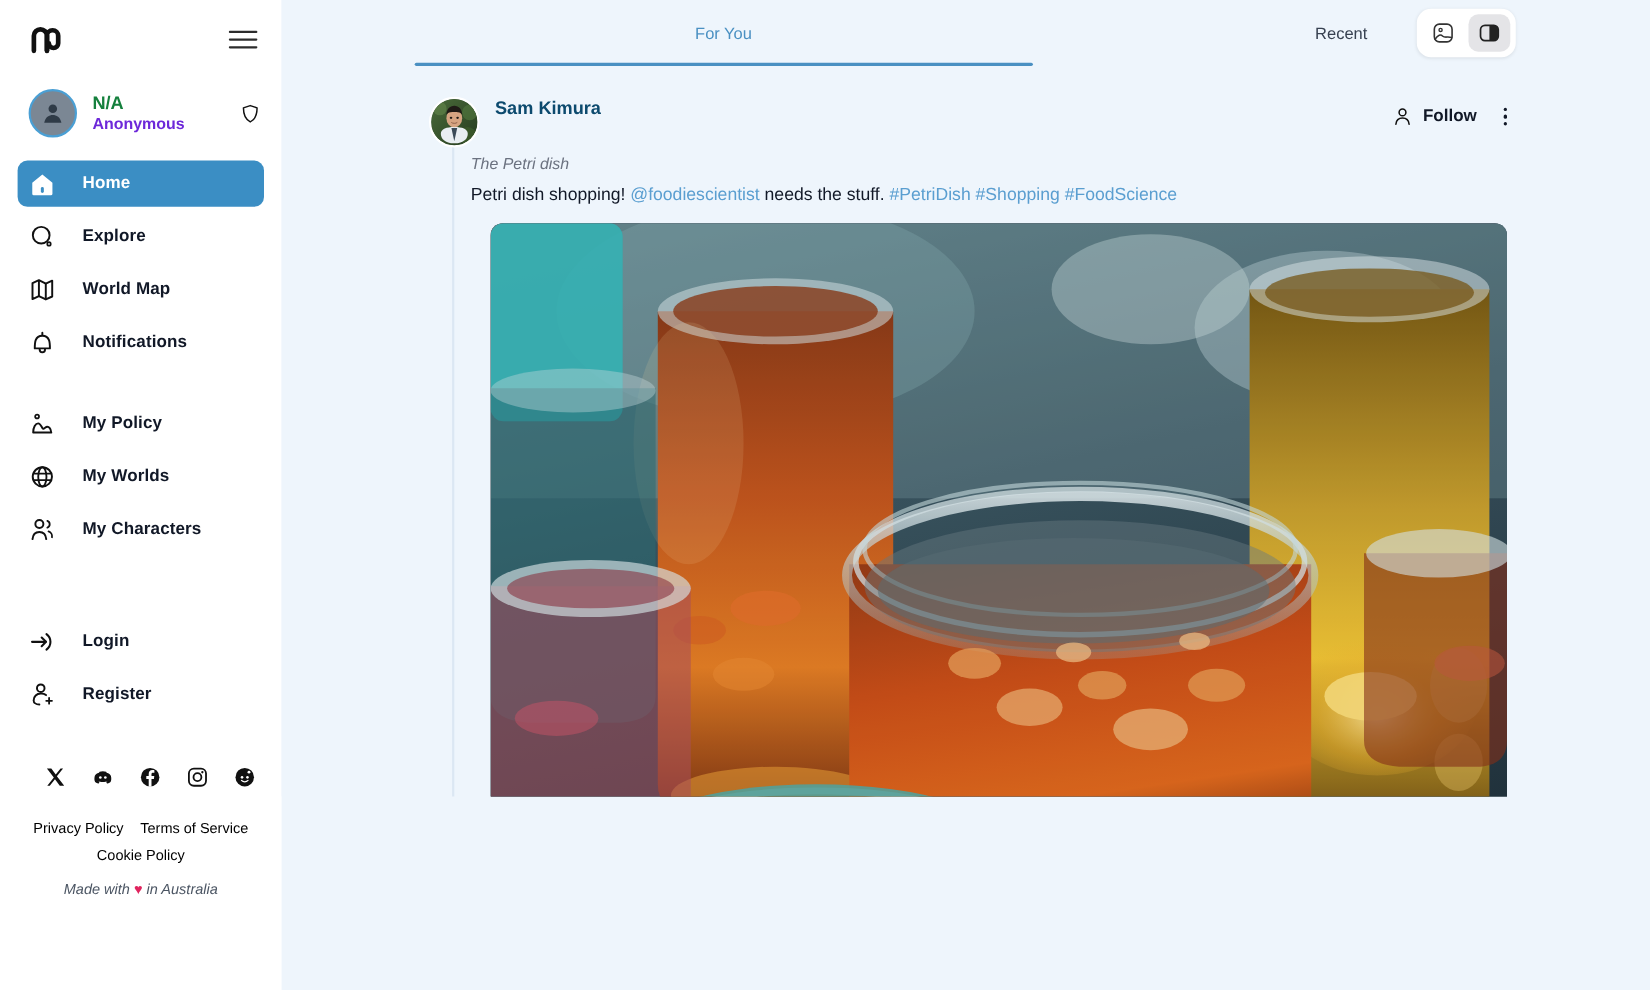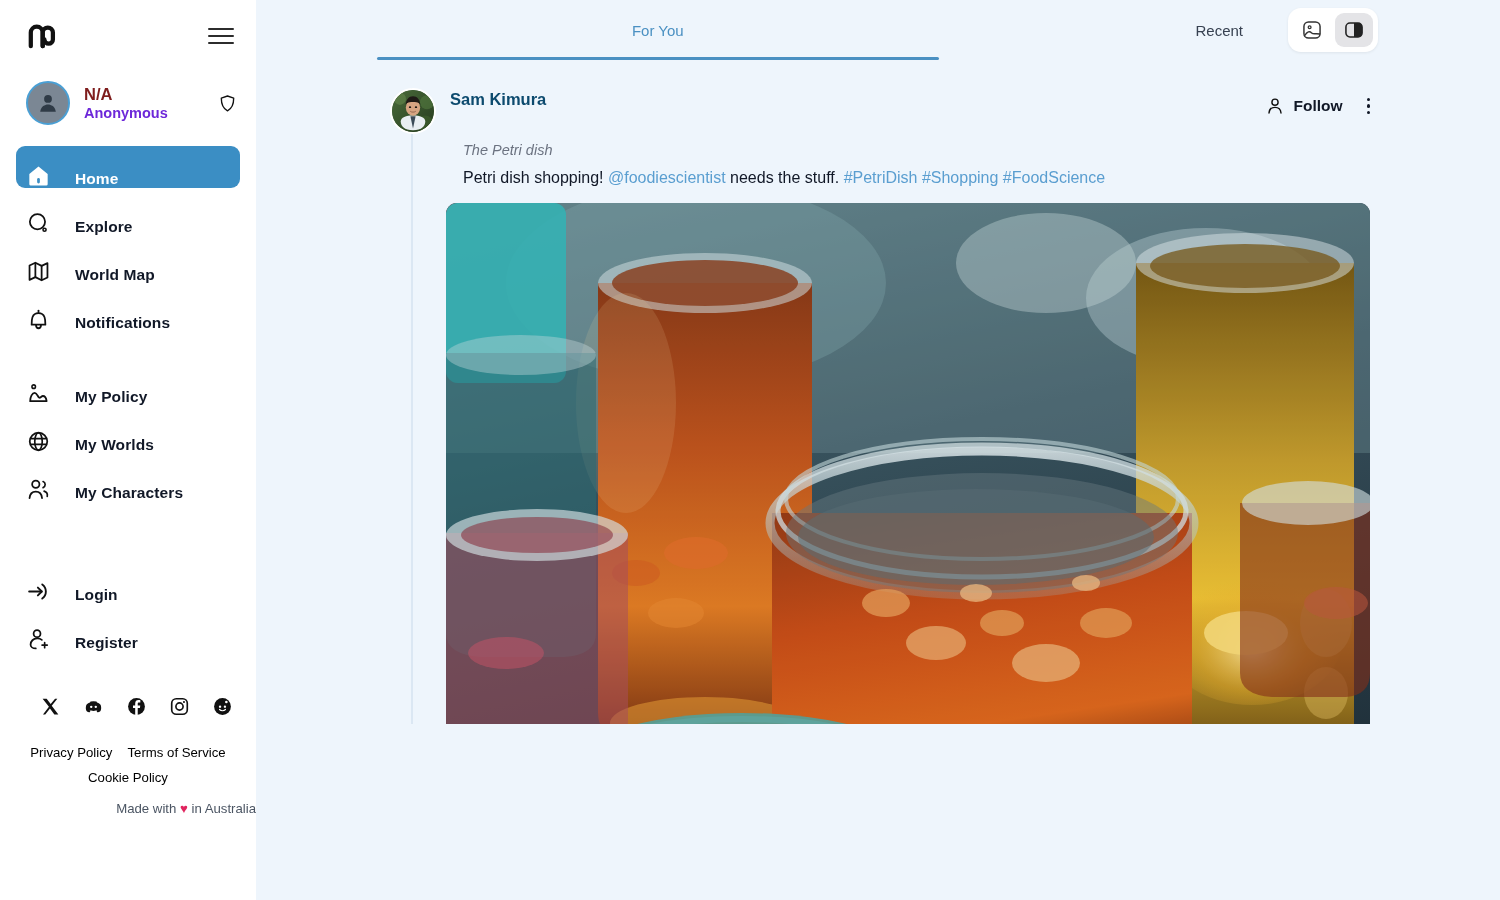--- a/index.html
+++ b/index.html
@@ -34,27 +34,27 @@
     display: flex; align-items: center; gap: 14px;
     padding: 0 20px 0 26px; height: 62px; cursor: pointer;
   }
   .avatar-ring {
     width: 44px; height: 44px; border-radius: 50%;
     background: #7b8794; border: 2px solid #4a9fd4;
     display: flex; align-items: center; justify-content: center;
     flex: 0 0 44px;
   }
   .profile-text { flex: 1; line-height: 1.25; }
-  .profile-name { font-size: 16.5px; font-weight: 700; color: #7f1d1d; }
+  .profile-name { font-size: 16.5px; font-weight: 700; color: #15803d; }
   .profile-sub  { font-size: 14.5px; font-weight: 700; color: #6d28d9; }
   .shield { width: 17px; height: 19px; flex: 0 0 17px; }
 
   .nav { padding: 12px 16px 0 16px; }
   .nav-item {
-    display: flex; align-items: flex-end; gap: 24px;
+    display: flex; align-items: center; gap: 24px;
     height: 42px; padding: 0 12px 0 10px; margin-bottom: 6px;
     border-radius: 9px; cursor: pointer; color: #111827;
   }
   .nav-item .ico { width: 25px; height: 25px; flex: 0 0 25px; display:block; }
   .nav-item .lbl { font-size: 15.5px; font-weight: 700; letter-spacing: .1px; }
   .nav-item.active { background: #3b8ec4; color: #ffffff; }
   .nav-gap-s { height: 26px; }
   .nav-gap-m { height: 28px; }
 
   .socials {
@@ -63,22 +63,23 @@
   }
   .socials svg { width: 21px; height: 21px; cursor: pointer; display:block; }
 
   .footer-links {
     text-align: center; padding: 14px 20px 0 20px;
     font-size: 13.2px; color: #4b5563; line-height: 25px;
   }
   .footer-links a { color: #000000; text-decoration: none; cursor: pointer; }
   .footer-links .sep { display: inline-block; width: 8px; }
   .made-with {
-    text-align: right; font-size: 13.2px; color: #4b5563;
+    text-align: center; font-size: 13.2px; color: #4b5563;
     padding-top: 11px;
+    font-style: italic;
   }
   .heart { color: #e0245e; }
 
   
   .main {
     flex: 1; height: 724px; position: relative;
     background: #eef5fc; overflow: hidden;
   }
   .topbar {
     height: 60px; display: flex; align-items: stretch;
@@ -132,21 +133,21 @@
   .follow-btn {
     display: flex; align-items: center; gap: 9px;
     cursor: pointer; background: none; border: none;
     font-family: inherit;
   }
   .follow-btn .flbl { font-size: 15.5px; font-weight: 700; color: #111827; }
   .follow-btn svg { width: 20px; height: 20px; display:block; }
   .kebab { display: flex; flex-direction: column; gap: 3px; cursor: pointer; padding: 4px 6px; }
   .kebab i { width: 3.4px; height: 3.4px; border-radius: 50%; background: #111827; display:block; }
 
-  .post-body { padding-left: 52px; padding-right: 130px; }
+  .post-body { padding-left: 17px; padding-right: 130px; }
   .post-title {
     font-size: 14.5px; font-style: italic; color: #6b7280;
     margin-top: 8px;
   }
   .post-text {
     font-size: 16px; color: #111827; margin-top: 8px; line-height: 1.45;
   }
   .post-text .mention, .post-text .tag { color: #5a9ed0; cursor: pointer; }
 
   .media {

